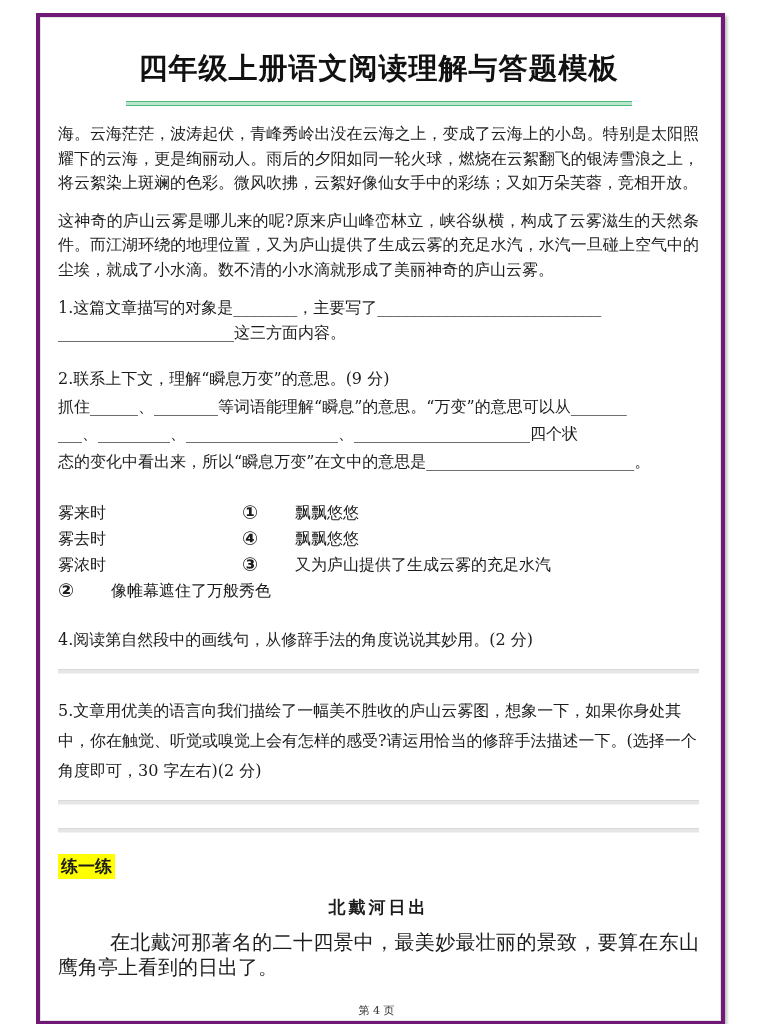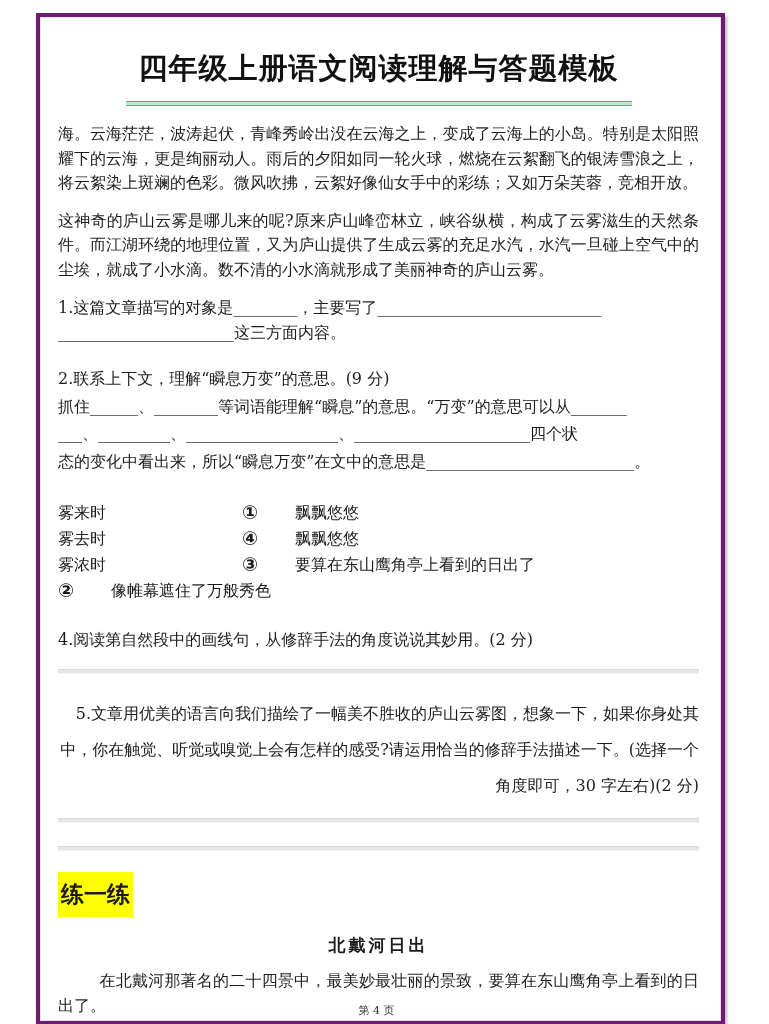--- a/index.html
+++ b/index.html
@@ -73,48 +73,48 @@
   .q3-left { width: 148px; flex: 0 0 148px; }
   .q3-num {
     font-family: "DejaVu Sans", "Liberation Sans", sans-serif;
     font-weight: bold;
     font-size: 19px;
     margin-right: 1px;
     position: relative;
     top: 1px;
   }
   .q4-block { margin-top: 18px; }
-  .q5-block { margin-top: 22px; line-height: 36px; text-align: right; }
+  .q5-block { margin-top: 22px; line-height: 30px; }
   .answer-line {
     height: 3px;
     background: #e6e6e6;
     border-top: 1px solid #dadada;
     border-bottom: 1px solid #f3f3f3;
   }
   .line-after-q4 { margin-top: 17px; }
   .line-after-q5-a { margin-top: 14px; }
   .line-after-q5-b { margin-top: 23px; }
   .practice-label {
     display: inline-block;
     margin-top: 21px;
     background: #FFFF00;
     font-weight: bold;
-    font-size: 23px;
-    padding: 7px 3px;
+    font-size: 17px;
+    padding: 1px 3px;
     color: #1b1b1b;
   }
   .sub-title {
     text-align: center;
     font-weight: bold;
     font-size: 17px;
     letter-spacing: 3px;
     margin-top: 17px;
   }
   .last-para {
-    font-size: 16px;
+    font-size: 20px;
     line-height: 25px;
     text-align: justify;
     text-indent: 2.6em;
     margin-top: 11px;
   }
   .page-footer {
     position: absolute;
     left: 0;
     right: 16px;
     top: 1003px;
@@ -155,21 +155,21 @@
         <span>飘飘悠悠</span>
       </div>
       <div class="q3-row">
         <span class="q3-left">雾去时</span>
         <span class="q3-num">④</span>
         <span>飘飘悠悠</span>
       </div>
       <div class="q3-row">
         <span class="q3-left">雾浓时</span>
         <span class="q3-num">③</span>
-        <span>要算在东山鹰角亭上看到的日出了</span>
+        <span>又为庐山提供了生成云雾的充足水汽</span>
       </div>
       <div class="q3-row">
         <span class="q3-num">②</span>
         <span>像帷幕遮住了万般秀色</span>
       </div>
     </div>
 
     <div class="q-block q4-block">4.阅读第自然段中的画线句，从修辞手法的角度说说其妙用。(2 分)</div>
     <div class="answer-line line-after-q4"></div>
 

